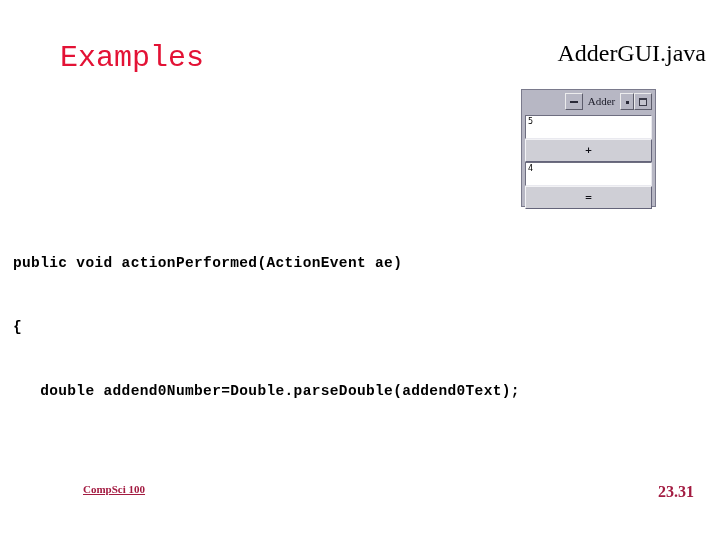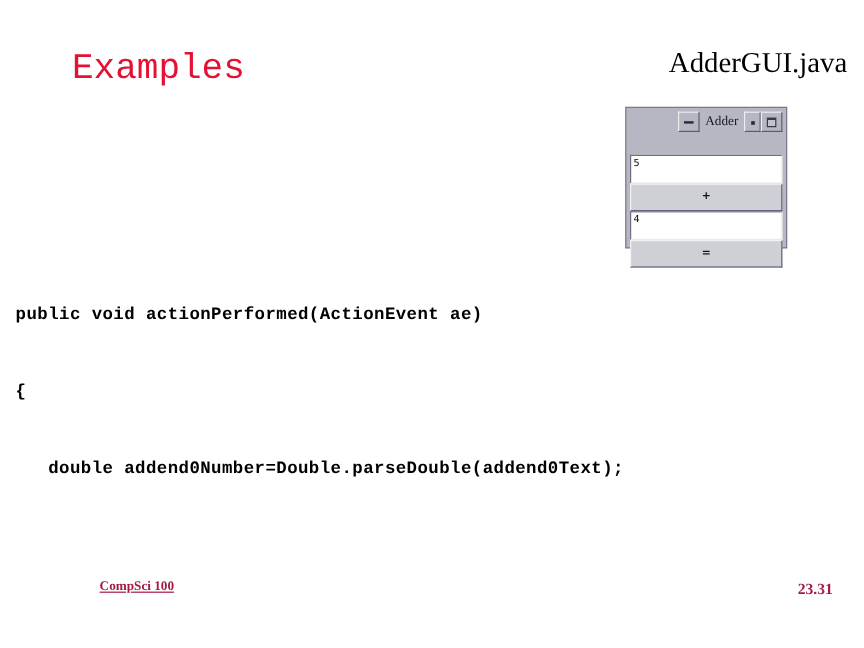--- a/index.html
+++ b/index.html
@@ -51,21 +51,21 @@
     border: 1px solid #7a7a8c;
     box-sizing: border-box;
     padding: 3px;
     font-family: "DejaVu Sans", sans-serif;
   }
   .win-titlebar {
     height: 17px;
     display: flex;
     align-items: stretch;
     background: #b7b7c4;
-    margin-bottom: 19px;
+    margin-bottom: 5px;
     padding-left: 40px;
   }
   .tb-btn {
     width: 18px;
     background: #b7b7c4;
     border-top: 1px solid #ececed;
     border-left: 1px solid #ececed;
     border-right: 1px solid #5c5c6b;
     border-bottom: 1px solid #5c5c6b;
     box-sizing: border-box;
@@ -181,21 +181,21 @@
     font-weight: 700;
     color: #a31b41;
     white-space: nowrap;
     text-decoration: underline;
   }
   #footer-page {
     position: absolute;
     right: 26px;
     top: 483px;
     font-family: "Liberation Serif", serif;
-    font-size: 13px;
+    font-size: 16px;
     font-weight: 700;
     color: #a31b41;
     white-space: nowrap;
   }
 </style>
 </head>
 <body>
 
 <div id="slide-title">Examples</div>
 

